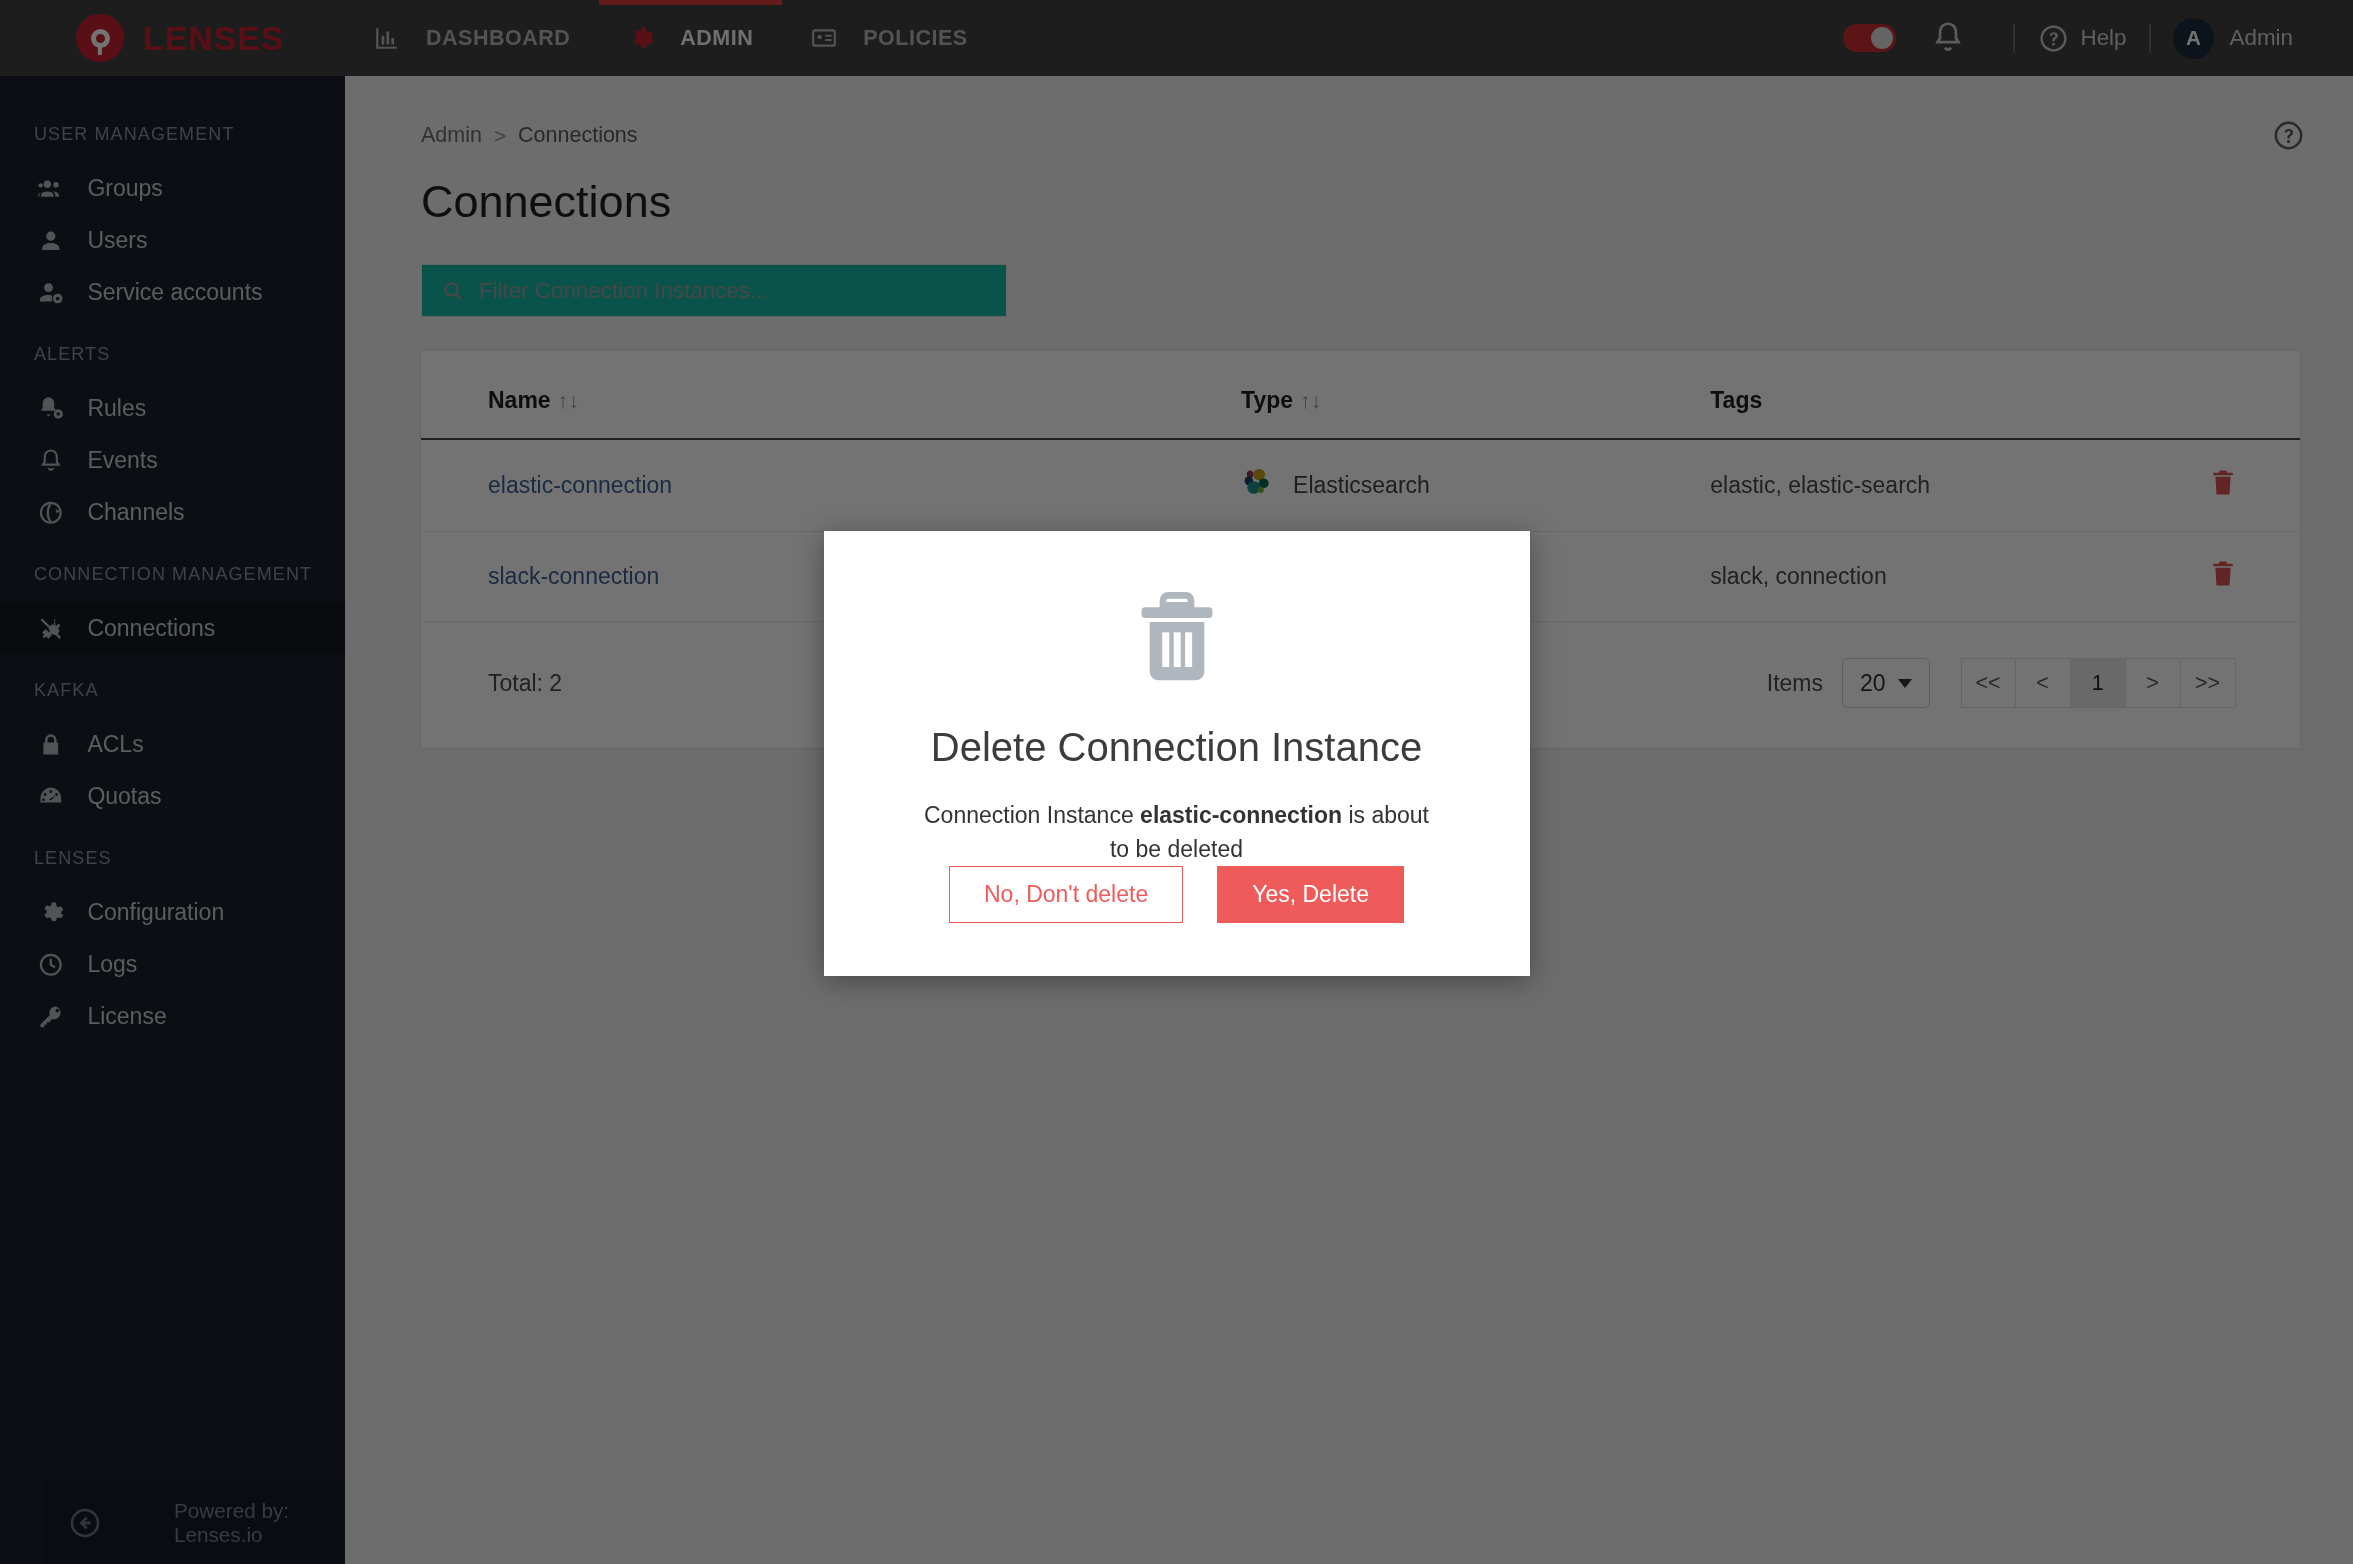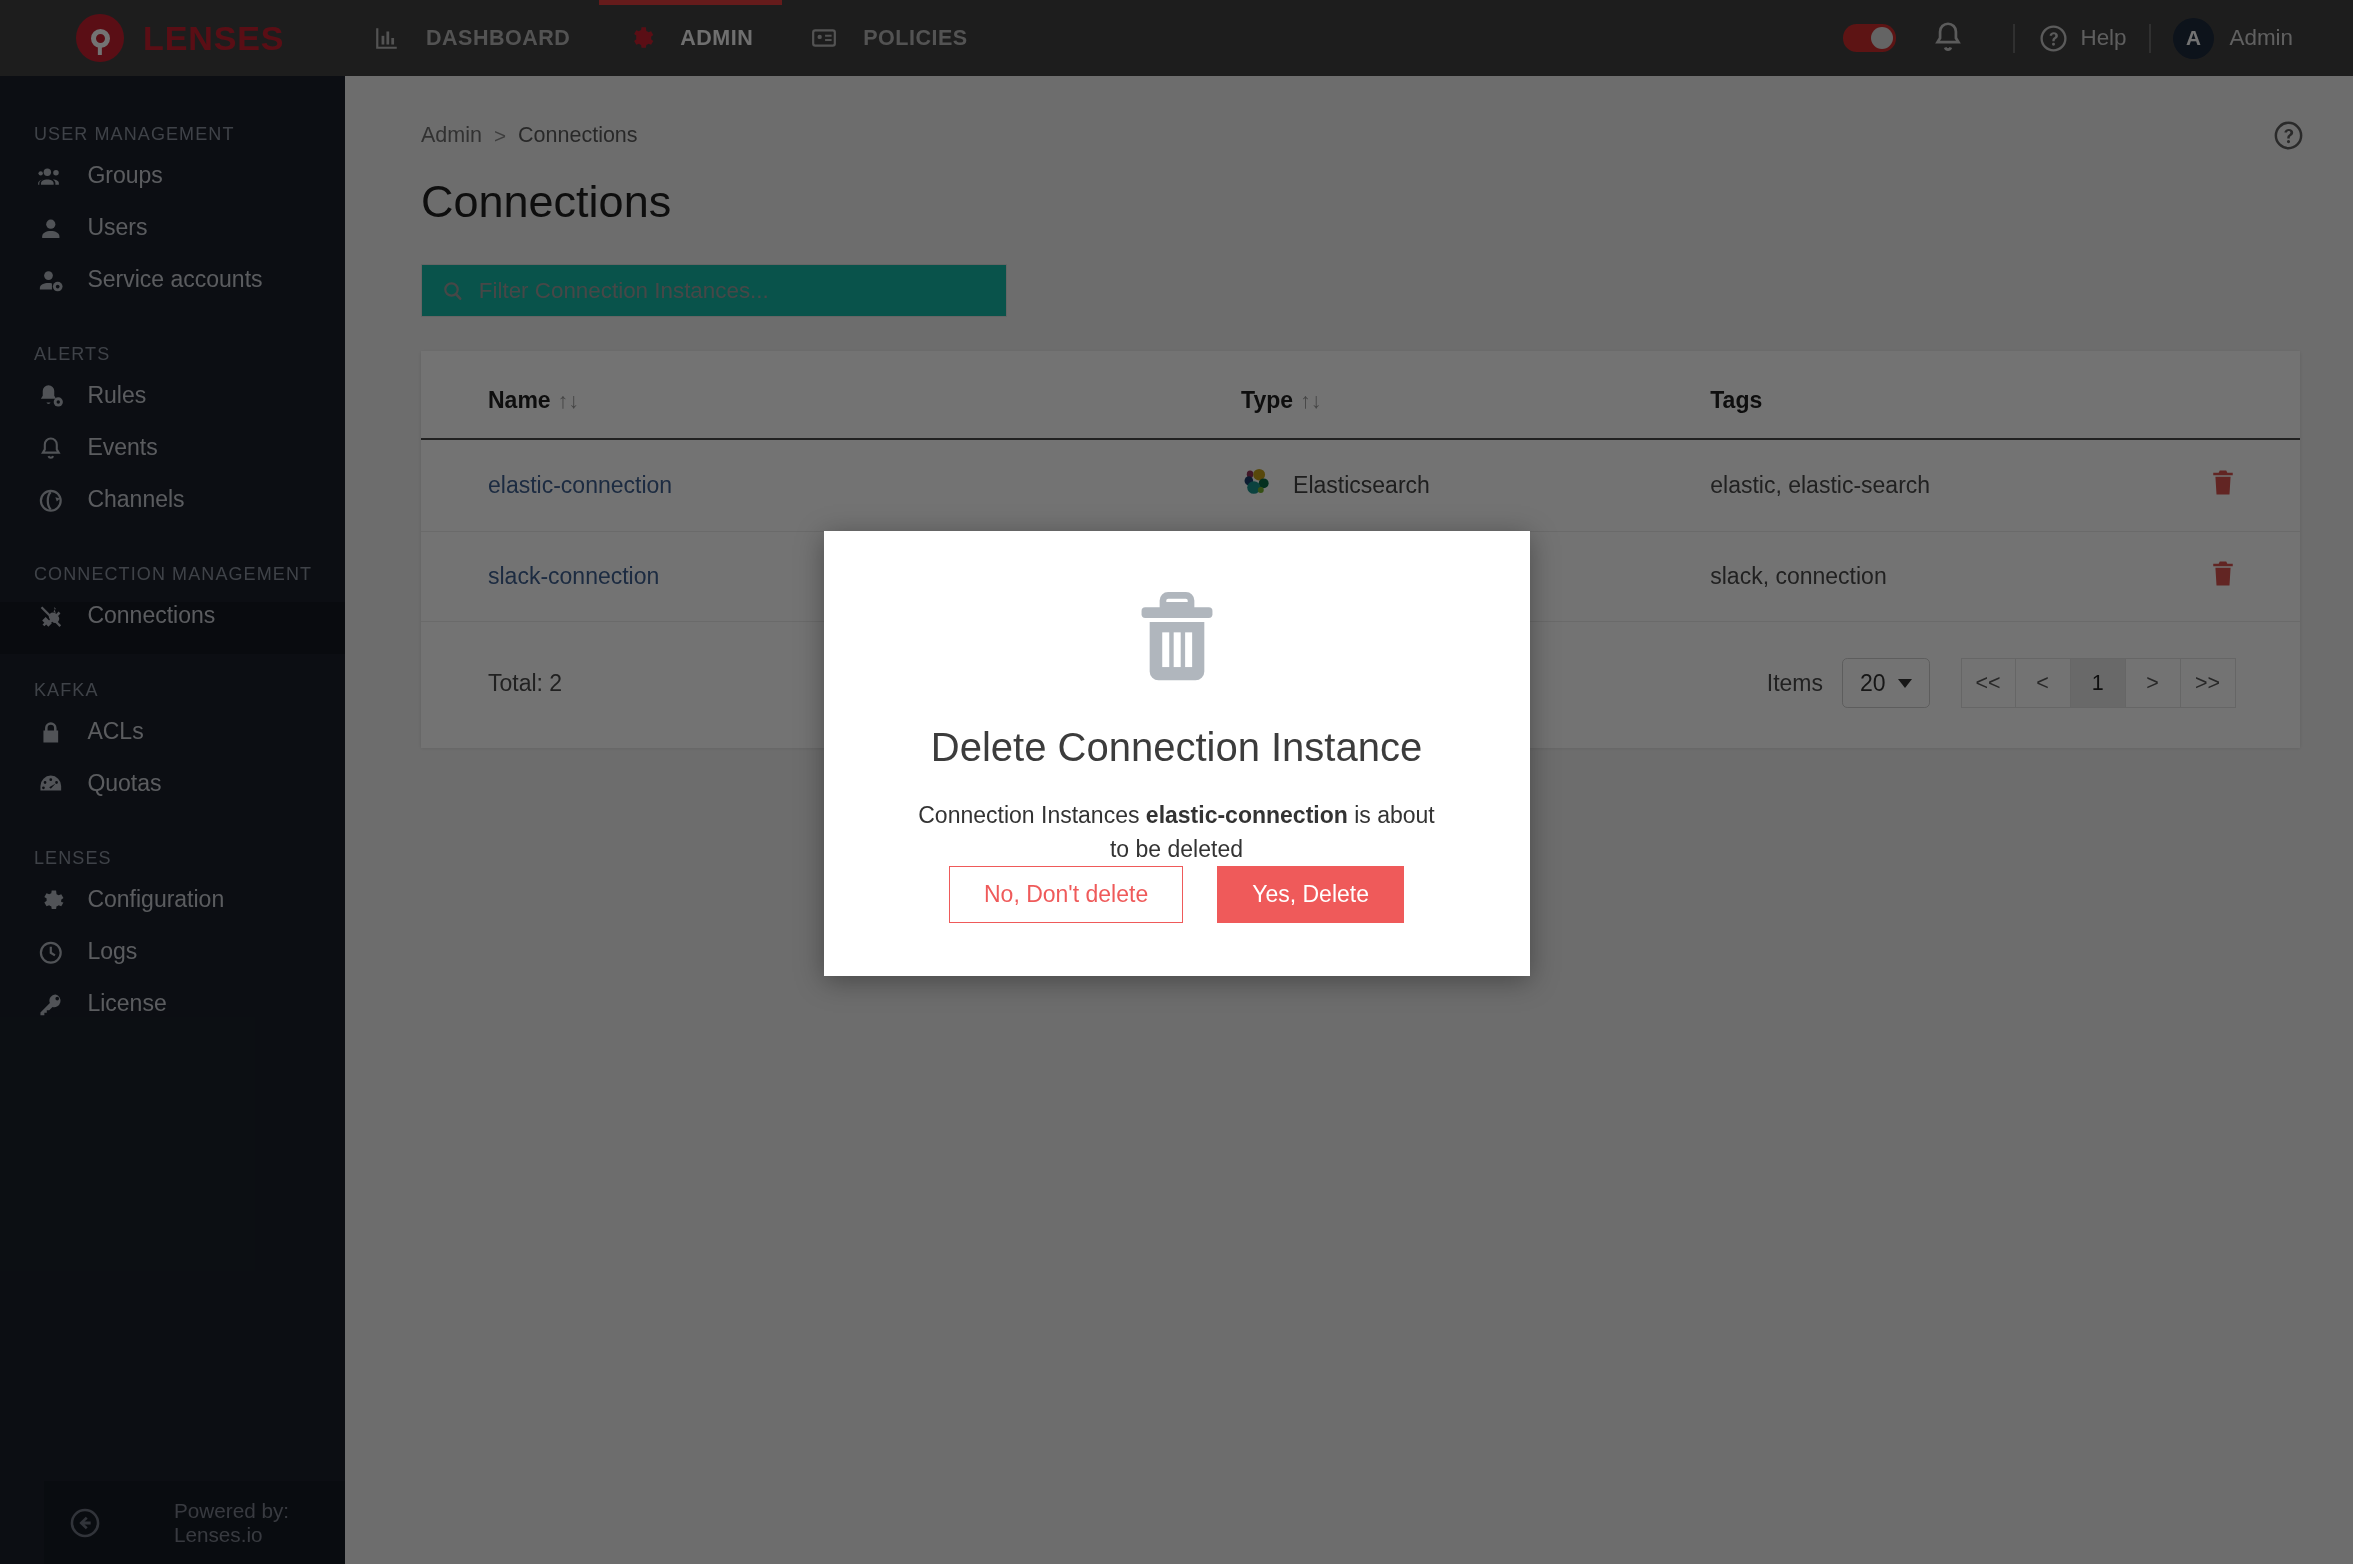--- a/index.html
+++ b/index.html
@@ -111,21 +111,21 @@
     background: #1b212b;
     display: flex; flex-direction: column;
     position: relative; z-index: 5;
   }
   .sidebar-scroll { flex: 1; padding-top: 22.4px; overflow: hidden; }
   .side-section {
     color: #8c93a0; font-size: 18px; font-weight: 400;
     letter-spacing: 1.1px; padding: 26px 0 17px 34px;
   }
   .side-item {
-    display: flex; align-items: flex-start; gap: 22.4px;
+    display: flex; align-items: center; gap: 22.4px;
     height: 52px; padding-left: 36px;
     color: #c9ccd3; font-size: 23px; cursor: pointer;
   }
   .side-item.active { background: #141922; }
   .side-icon {
     width: 29px; height: 29px; flex: 0 0 29px;
     display: flex; align-items: center; justify-content: center;
   }
   .side-icon svg { width: 27.6px; height: 27.6px; fill: #b4b8c0; }
 
@@ -631,20 +631,20 @@
       <svg viewBox="0 0 24 26">
         <path d="M9.6 1.2h4.8c.8 0 1.4.6 1.4 1.4v1.3h-7.6V2.6c0-.8.6-1.4 1.4-1.4z" fill="none" stroke="#b0b6bd" stroke-width="1.8"></path>
         <rect x="2.4" y="4.4" width="19.2" height="2.9" rx="1"></rect>
         <path d="M4.6 8.4h14.8v13.4a2.4 2.4 0 01-2.4 2.4H7a2.4 2.4 0 01-2.4-2.4z"></path>
         <rect x="8" y="11.2" width="1.9" height="9.4" fill="#fff"></rect>
         <rect x="11.1" y="11.2" width="1.9" height="9.4" fill="#fff"></rect>
         <rect x="14.2" y="11.2" width="1.9" height="9.4" fill="#fff"></rect>
       </svg>
     </div>
     <div class="modal-title">Delete Connection Instance</div>
-    <div class="modal-text"><span>Connection Instances </span><b>elastic-connection</b><span> is about to be deleted</span></div>
+    <div class="modal-text"><span>Connection Instance </span><b>elastic-connection</b><span> is about to be deleted</span></div>
     <div class="modal-actions">
       <button class="btn-ghost">No, Don't delete</button>
       <button class="btn-danger">Yes, Delete</button>
     </div>
   </div>
 </div>
 
 
 </body></html>

